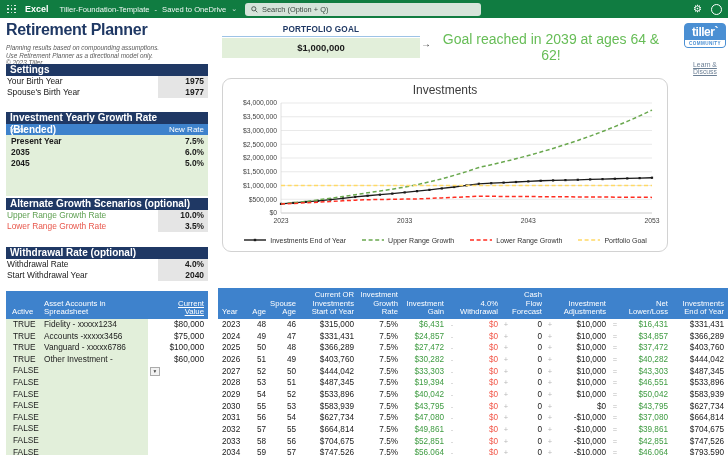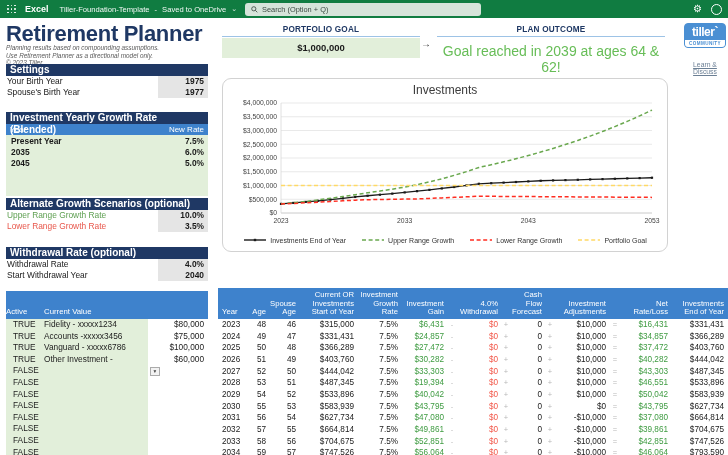--- a/index.html
+++ b/index.html
@@ -15,36 +15,36 @@
   .doctitle{font-size:7.6px;margin-left:11px;opacity:.95;display:flex;gap:5px;align-items:center;}
   .chev{font-size:7px;opacity:.9;}
   .search{position:absolute;left:245px;top:2.5px;width:236px;height:13px;background:#d6e4da;
     border-radius:3px;display:flex;align-items:center;font-size:7.4px;color:#3c4a42;padding-left:6px;gap:4px;}
   .topbar-right{position:absolute;right:6px;top:0;height:18px;display:flex;align-items:center;gap:9px;}
   .gear{font-size:10px;line-height:10px;cursor:pointer;}
   .avatar{width:11px;height:11px;border:1px solid #fff;border-radius:50%;cursor:pointer;}
 
   
   .leftpanel{position:absolute;left:6px;top:18px;width:202px;height:437px;}
-  .page-title{position:absolute;top:3px;left:0;font-size:22px;font-weight:bold;color:#1F3864;letter-spacing:-0.3px;}
+  .page-title{position:absolute;top:3px;left:0;font-size:16px;font-weight:bold;color:#1F3864;letter-spacing:-0.3px;}
   .subs{position:absolute;top:26px;left:0;font-size:6.4px;font-style:italic;color:#595959;line-height:1.18;}
   .sec{position:absolute;left:0;width:202px;}
   .sec-h{background:#1F3864;color:#fff;font-size:10px;font-weight:bold;height:12px;line-height:12px;padding:0 4px;}
   .sub-h{display:flex;justify-content:space-between;background:#3e82cc;color:#fff;font-size:8px;height:11px;line-height:11px;padding:0 4px;}
   .kv{display:flex;justify-content:space-between;height:11px;line-height:11px;font-size:8.4px;color:#1a1a1a;}
   .kv .lbl{padding-left:1px;}
   .kv .val{background:#e5e5e5;width:50px;text-align:right;padding-right:4px;font-weight:600;}
   .g-rows{background:#E2EFDA;height:61px;padding-top:1px;}
   .g-rows .kv{padding:0 4px;font-weight:bold;}
   .lbl-green{color:#5FA052;}
   .lbl-red{color:#E8564B;}
 
   .assets-h{display:grid;grid-template-columns:36px 106px 60px;background:#3e82cc;color:#fff;
     font-size:7.8px;line-height:1.12;align-items:end;height:28px;padding:0 0 2px 0;}
-  .assets-h div:nth-child(1){margin-top:16px;}
+  .assets-h div:nth-child(1){padding-left:6px;margin-top:16px;}
   .assets-h div:nth-child(2){padding-left:2px;}
   .assets-h div:nth-child(3){text-align:right;padding-right:4px;white-space:pre-line;text-decoration:underline;}
   .a-row{display:grid;grid-template-columns:36px 106px 60px;height:11.6px;line-height:11.6px;font-size:8.3px;color:#222;}
   .a-active{background:#E2EFDA;padding-left:7px;}
   .a-name{background:#E2EFDA;padding-left:2px;position:relative;}
   .a-val{text-align:right;padding-right:4px;}
   .dd-btn{position:absolute;right:-12px;top:1.3px;width:10px;height:9px;background:#f2f2f2;border:1px solid #ababab;
     font-size:5.5px;line-height:7px;text-align:center;color:#444;cursor:pointer;}
 
   
@@ -190,20 +190,21 @@
         <div class="kv">
           <span class="lbl">Start Withdrawal Year</span>
           <span class="val">2040</span>
         </div>
       </div>
   </div>
 
   <div class="sec" style="top:273px;">
     <div class="assets-h">
       <div>Active</div>
+      <div>Asset Accounts in Spreadsheet</div>
       <div>Current
 Value</div>
     </div>
     <div id="assets-body">
         <div class="a-row">
           <div class="a-active">TRUE</div>
           <div class="a-name">Fidelity - xxxxx1234</div>
           <div class="a-val">$80,000</div>
         </div>
         <div class="a-row">
@@ -266,21 +267,20 @@
       </div>
   </div>
 </div>
 
 <div class="goal-block">
   <div class="mini-head">PORTFOLIO GOAL</div>
   <div class="goal-val">$1,000,000</div>
 </div>
 <div class="flow-arrow">→</div>
 <div class="outcome-block">
-  <div class="mini-head">PLAN OUTCOME</div>
   <div class="outcome-text">Goal reached in 2039 at ages 64 &amp; 62!</div>
 </div>
 
 <div class="tiller">
   <div class="tiller-box">
     <div class="tiller-word">tiller`</div>
     <div class="tiller-comm">COMMUNITY</div>
   </div>
 </div>
 <div class="learn">Learn &amp; Discuss</div>
@@ -393,21 +393,21 @@
       <div>4.0%
 Withdrawal</div>
       <div></div>
       <div>Cash Flow
 Forecast</div>
       <div></div>
       <div>Investment
 Adjustments</div>
       <div></div>
       <div>Net
-Rate/Loss</div>
+Lower/Loss</div>
       <div>Investments
 End of Year</div>
     </div>
   <div id="p-body">
       <div class="p-row">
         <div class="cl">2023</div>
         <div>48</div>
         <div>46</div>
         <div>$315,000</div>
         <div>7.5%</div>

